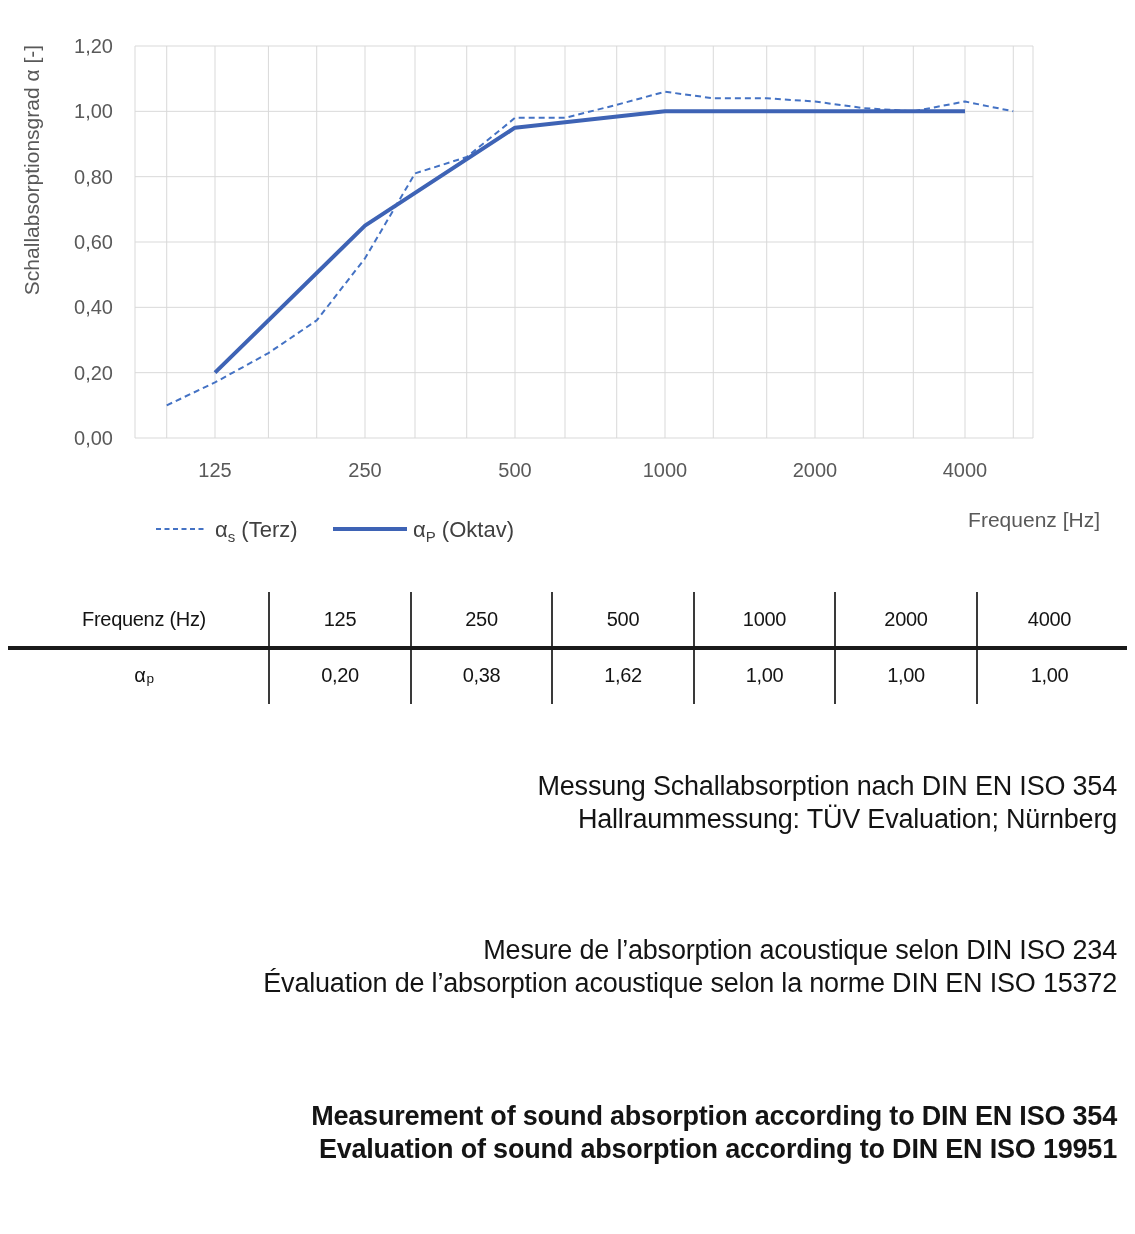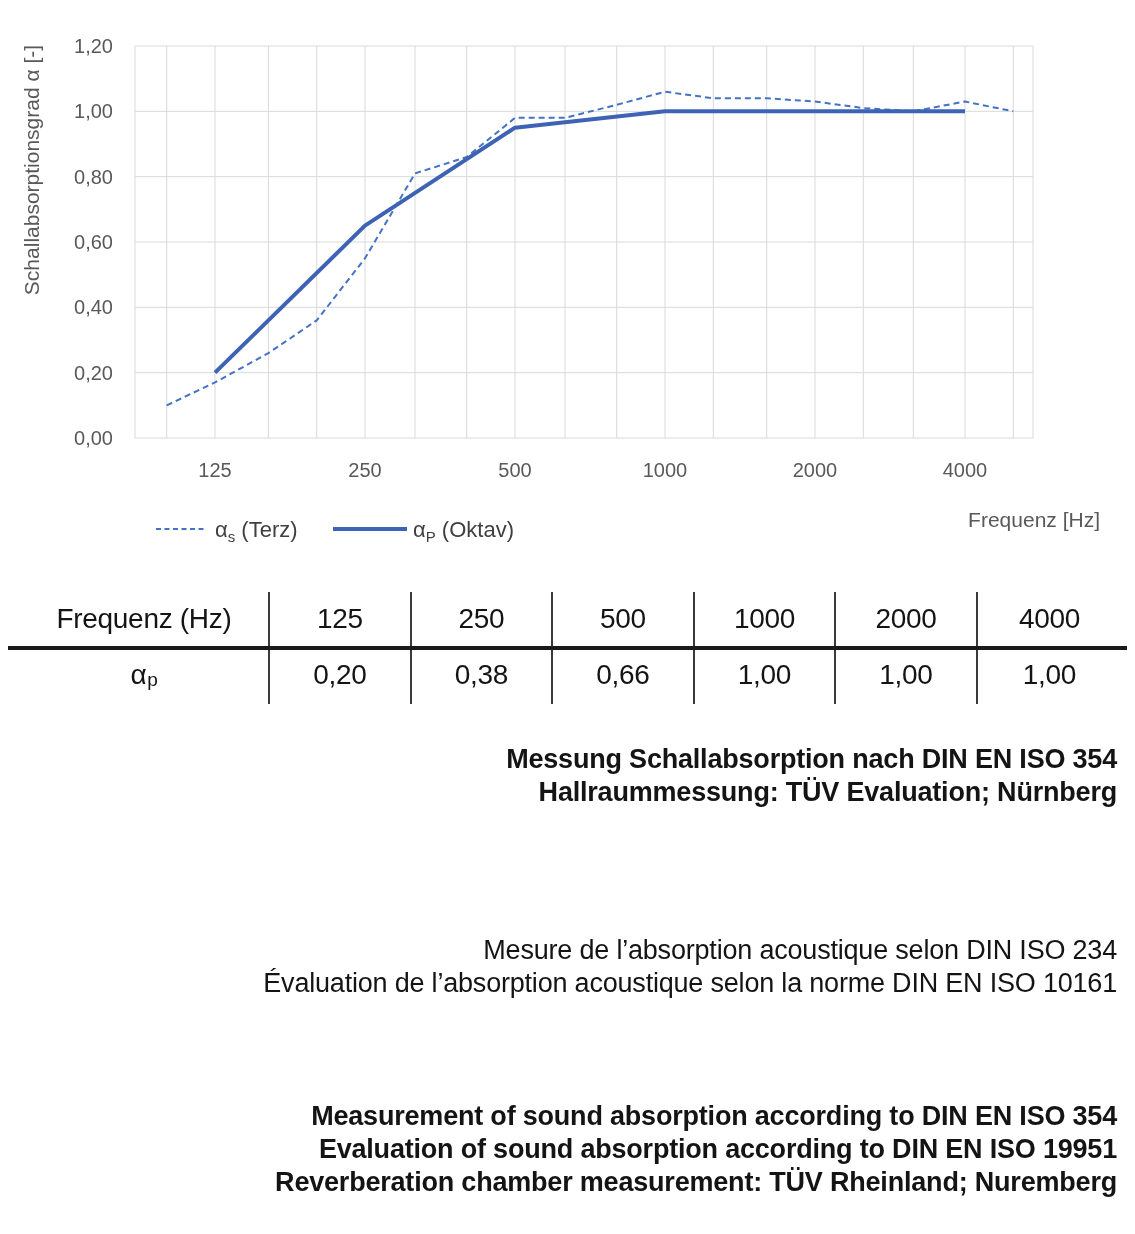--- a/index.html
+++ b/index.html
@@ -14,36 +14,36 @@
   
   .abs-table {
     position:absolute; left:20px; top:592px;
     display:grid;
     grid-template-columns:248px 142px 141px 142px 141px 142px 145px;
     grid-template-rows:54px 58px;
     color:#141414;
   }
   .cell {
     display:flex; align-items:center; justify-content:center;
-    font-size:28px; letter-spacing:-0.3px; white-space:nowrap;
+    font-size:20px; letter-spacing:-0.3px; white-space:nowrap;
   }
   .cell.vline { border-left:2px solid #3a3a3a; }
   .thick-rule {
     position:absolute; left:8px; top:646px; width:1119px; height:4px;
     background:#1a1a1a;
   }
   .sub { font-size:0.68em; position:relative; top:0.24em; margin-left:1px; }
 
   
   .notes {
     position:absolute; right:18px; text-align:right;
     font-size:27px; line-height:33px; color:#141414; letter-spacing:-0.2px;
     white-space:nowrap;
   }
-  .notes-de { top:743px;font-weight:bold; }
+  .notes-de { top:770px; }
   .notes-fr { top:934px; }
   .notes-en { top:1100px;font-weight:bold; }
 </style>
 </head>
 <body>
 
 <div class="page">
 
   <div class="chart-wrap">
     <svg id="chart-svg" width="1135" height="565" viewBox="0 0 1135 565">
@@ -114,36 +114,35 @@
     <div class="cell vline">1000</div>
     <div class="cell vline">2000</div>
     <div class="cell vline">4000</div>
 
     <div class="cell">
       <span>α</span>
         <span class="sub">p</span>
     </div>
     <div class="cell vline">0,20</div>
     <div class="cell vline">0,38</div>
-    <div class="cell vline">0,66</div>
+    <div class="cell vline">1,62</div>
     <div class="cell vline">1,00</div>
     <div class="cell vline">1,00</div>
     <div class="cell vline">1,00</div>
   </div>
   <div class="thick-rule"></div>
 
   <div class="notes notes-de">
     <div>Messung Schallabsorption nach DIN EN ISO 354</div>
     <div>Hallraummessung: TÜV Evaluation; Nürnberg</div>
   </div>
 
   <div class="notes notes-fr">
     <div>Mesure de l’absorption acoustique selon DIN ISO 234</div>
-    <div>Évaluation de l’absorption acoustique selon la norme DIN EN ISO 10161</div>
+    <div>Évaluation de l’absorption acoustique selon la norme DIN EN ISO 15372</div>
   </div>
 
   <div class="notes notes-en">
     <div>Measurement of sound absorption according to DIN EN ISO 354</div>
     <div>Evaluation of sound absorption according to DIN EN ISO 19951</div>
-    <div>Reverberation chamber measurement: TÜV Rheinland; Nuremberg</div>
   </div>
 
 </div>
 
 </body></html>

